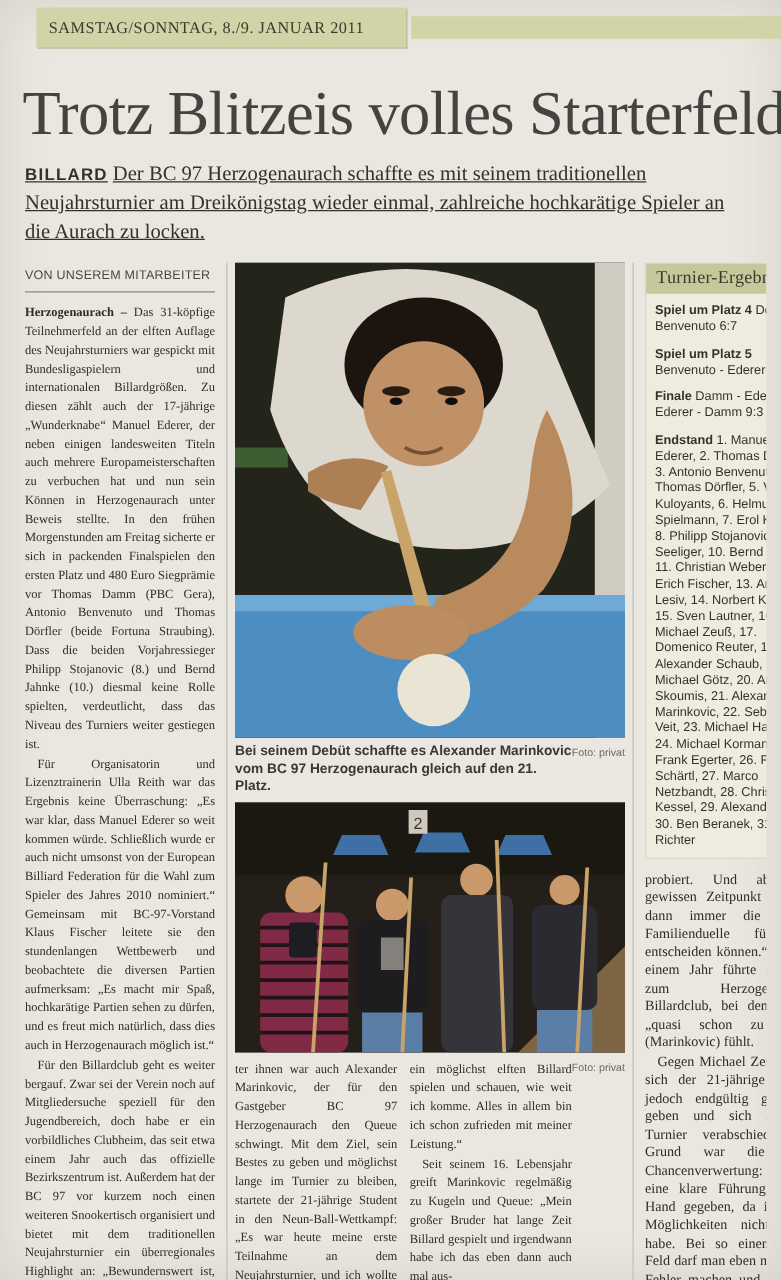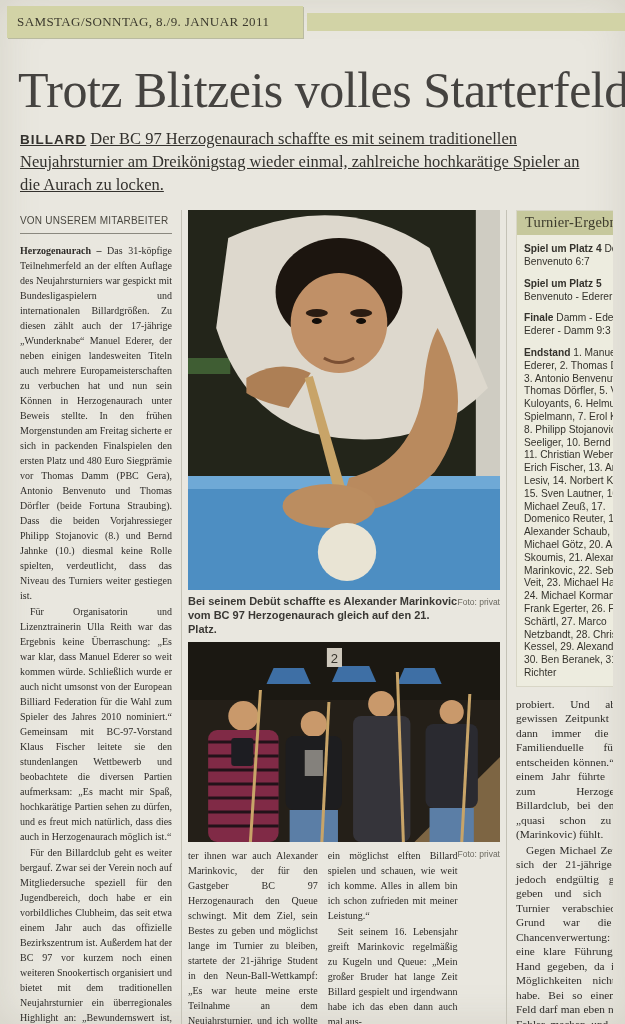--- a/index.html
+++ b/index.html
@@ -3,21 +3,21 @@
 <meta charset="utf-8">
 <style>
   html,body{margin:0;padding:0;background:#d8d6cd;}
   .page{
     position:relative;width:625px;height:1024px;margin:0 auto;
     background:#e9e7df;overflow:hidden;
     font-family:"Liberation Serif", serif;color:#2e2c29;
     box-shadow:inset 0 0 40px rgba(120,115,95,.18);
   }
   
-  .datebar{display:flex;align-items:flex-start;padding:6px 0 0 7px;}
+  .datebar{display:flex;align-items:flex-start;padding:6px 0 0 29px;}
   .datebar .date-left{
     background:#d2d3a6;height:32px;display:flex;align-items:center;
     padding:0 34px 0 10px;min-width:235px;
     font-size:13px;letter-spacing:.4px;color:#3c3a2e;
     box-shadow:1px 1px 0 #b9baa0;
   }
   .datebar .date-strip{flex:1;height:18px;background:#d2d3a6;margin:7px 0 0 4px;}
   
   .headline{
     margin:26px 20px 0 18px;font-size:50px;line-height:1.04;font-weight:400;

